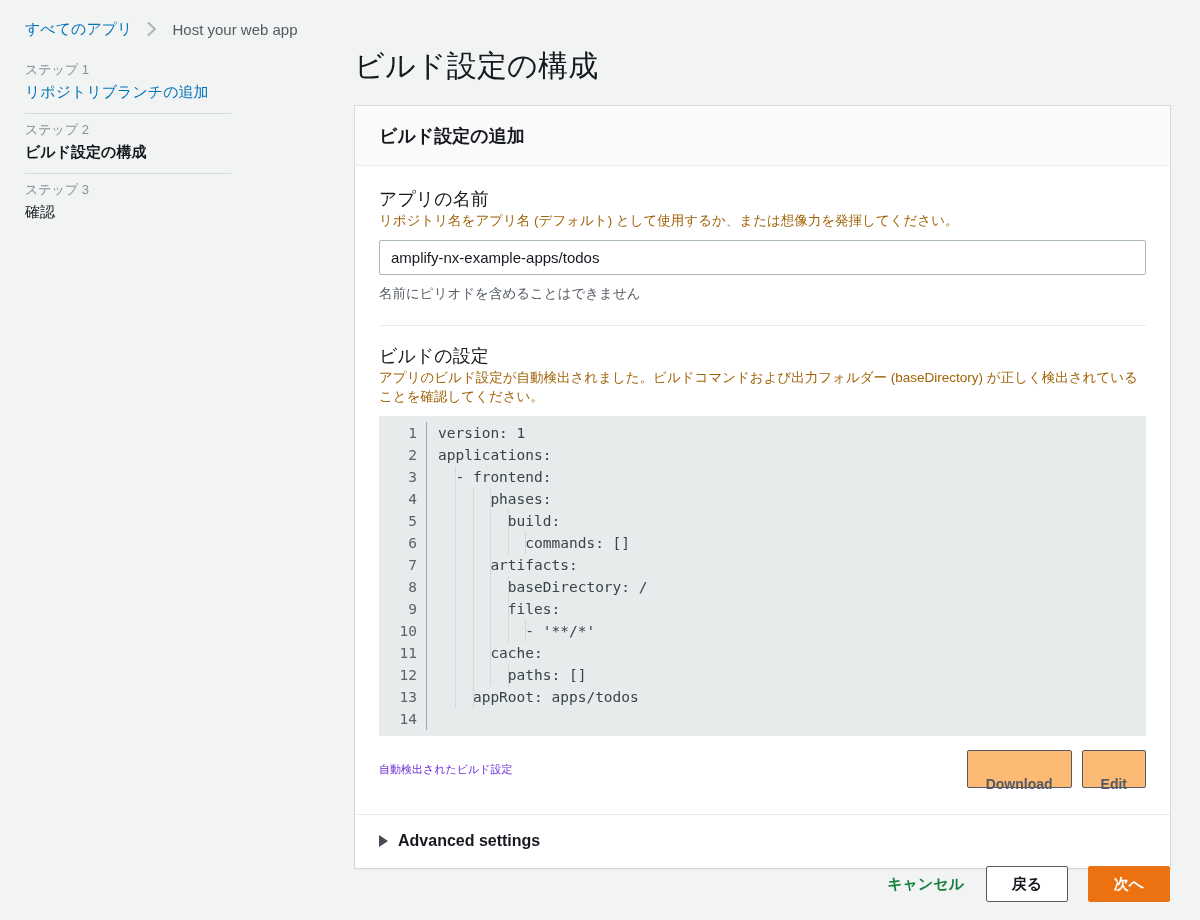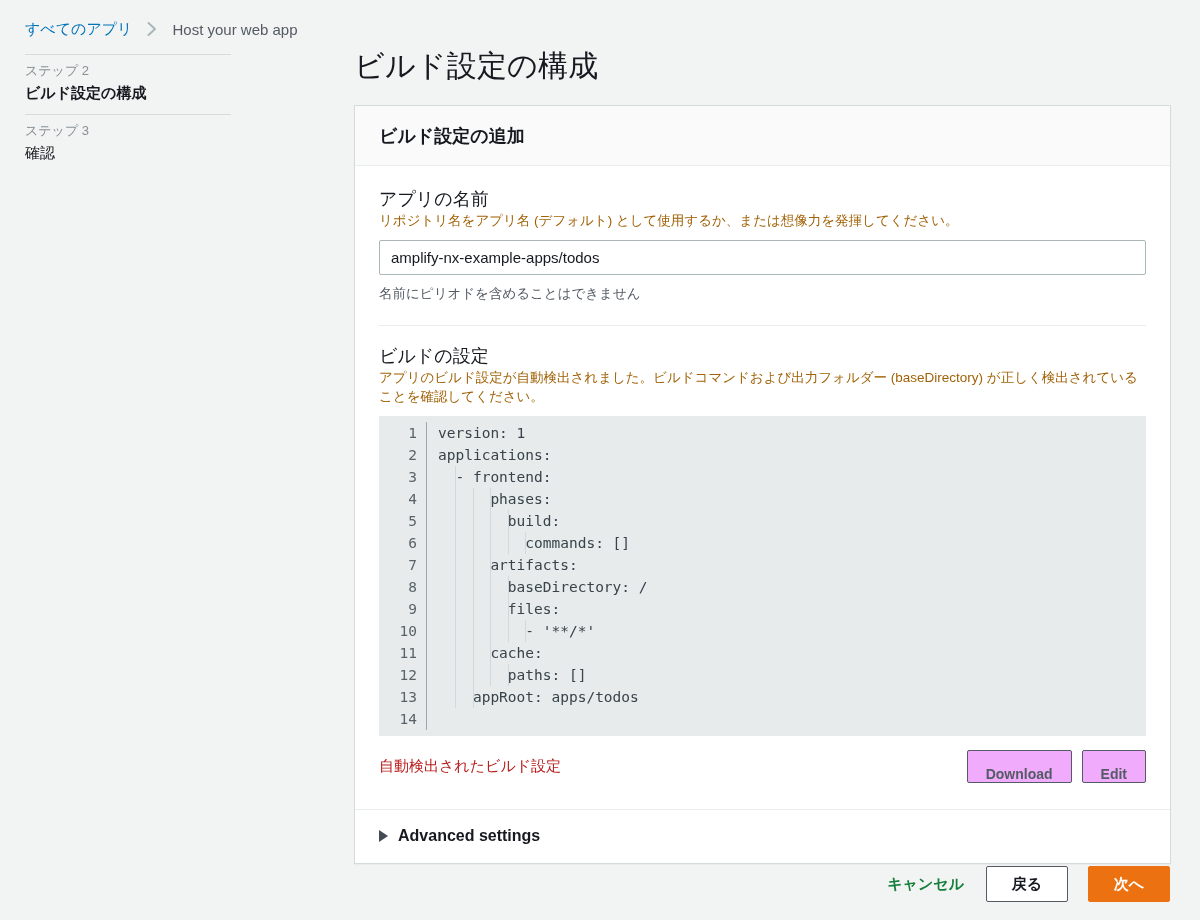--- a/index.html
+++ b/index.html
@@ -180,34 +180,34 @@
     background: #d3d9da;
   }
 
   .editor-footer {
     display: flex;
     align-items: center;
     justify-content: space-between;
     margin-top: 14px;
   }
   .editor-note {
-    font-size: 15px;
-    color: #b91c1c;
+    font-size: 11px;
+    color: #6d28d9;
   }
   .btn-row { display: flex; gap: 10px; }
 
   .btn {
     font-family: "Liberation Sans", "DejaVu Sans", sans-serif;
     font-size: 14px;
     font-weight: bold;
     color: #545b64;
-    background: #f0abfc;
+    background: #fdba74;
     border: 1px solid #545b64;
     border-radius: 2px;
-    padding: 8px 18px;
+    padding: 18px 18px;
     height: 33px;
     line-height: 31px;
     cursor: pointer;
   }
 
   .adv-divider {
     border-top: 1px solid #eaeded;
     margin: 26px -24px 0 -24px;
     height: 0;
   }
@@ -281,20 +281,24 @@
     <span class="bc-sep">
       <svg width="12" height="16" viewBox="0 0 12 16" aria-hidden="true">
         <path d="M2.5 2 L9 8 L2.5 14" fill="none" stroke="#aab7b8" stroke-width="2" stroke-linecap="round" stroke-linejoin="round"></path>
       </svg>
     </span>
     <span class="bc-current">Host your web app</span>
   </nav>
 
   <aside class="sidebar">
 
+    <div class="step-block">
+      <div class="step-label">ステップ 1</div>
+      <div class="step-title link">リポジトリブランチの追加</div>
+    </div>
     <div class="step-div"></div>
 
     <div class="step-block">
       <div class="step-label">ステップ 2</div>
       <div class="step-title active">ビルド設定の構成</div>
     </div>
     <div class="step-div"></div>
 
     <div class="step-block">
       <div class="step-label">ステップ 3</div>

